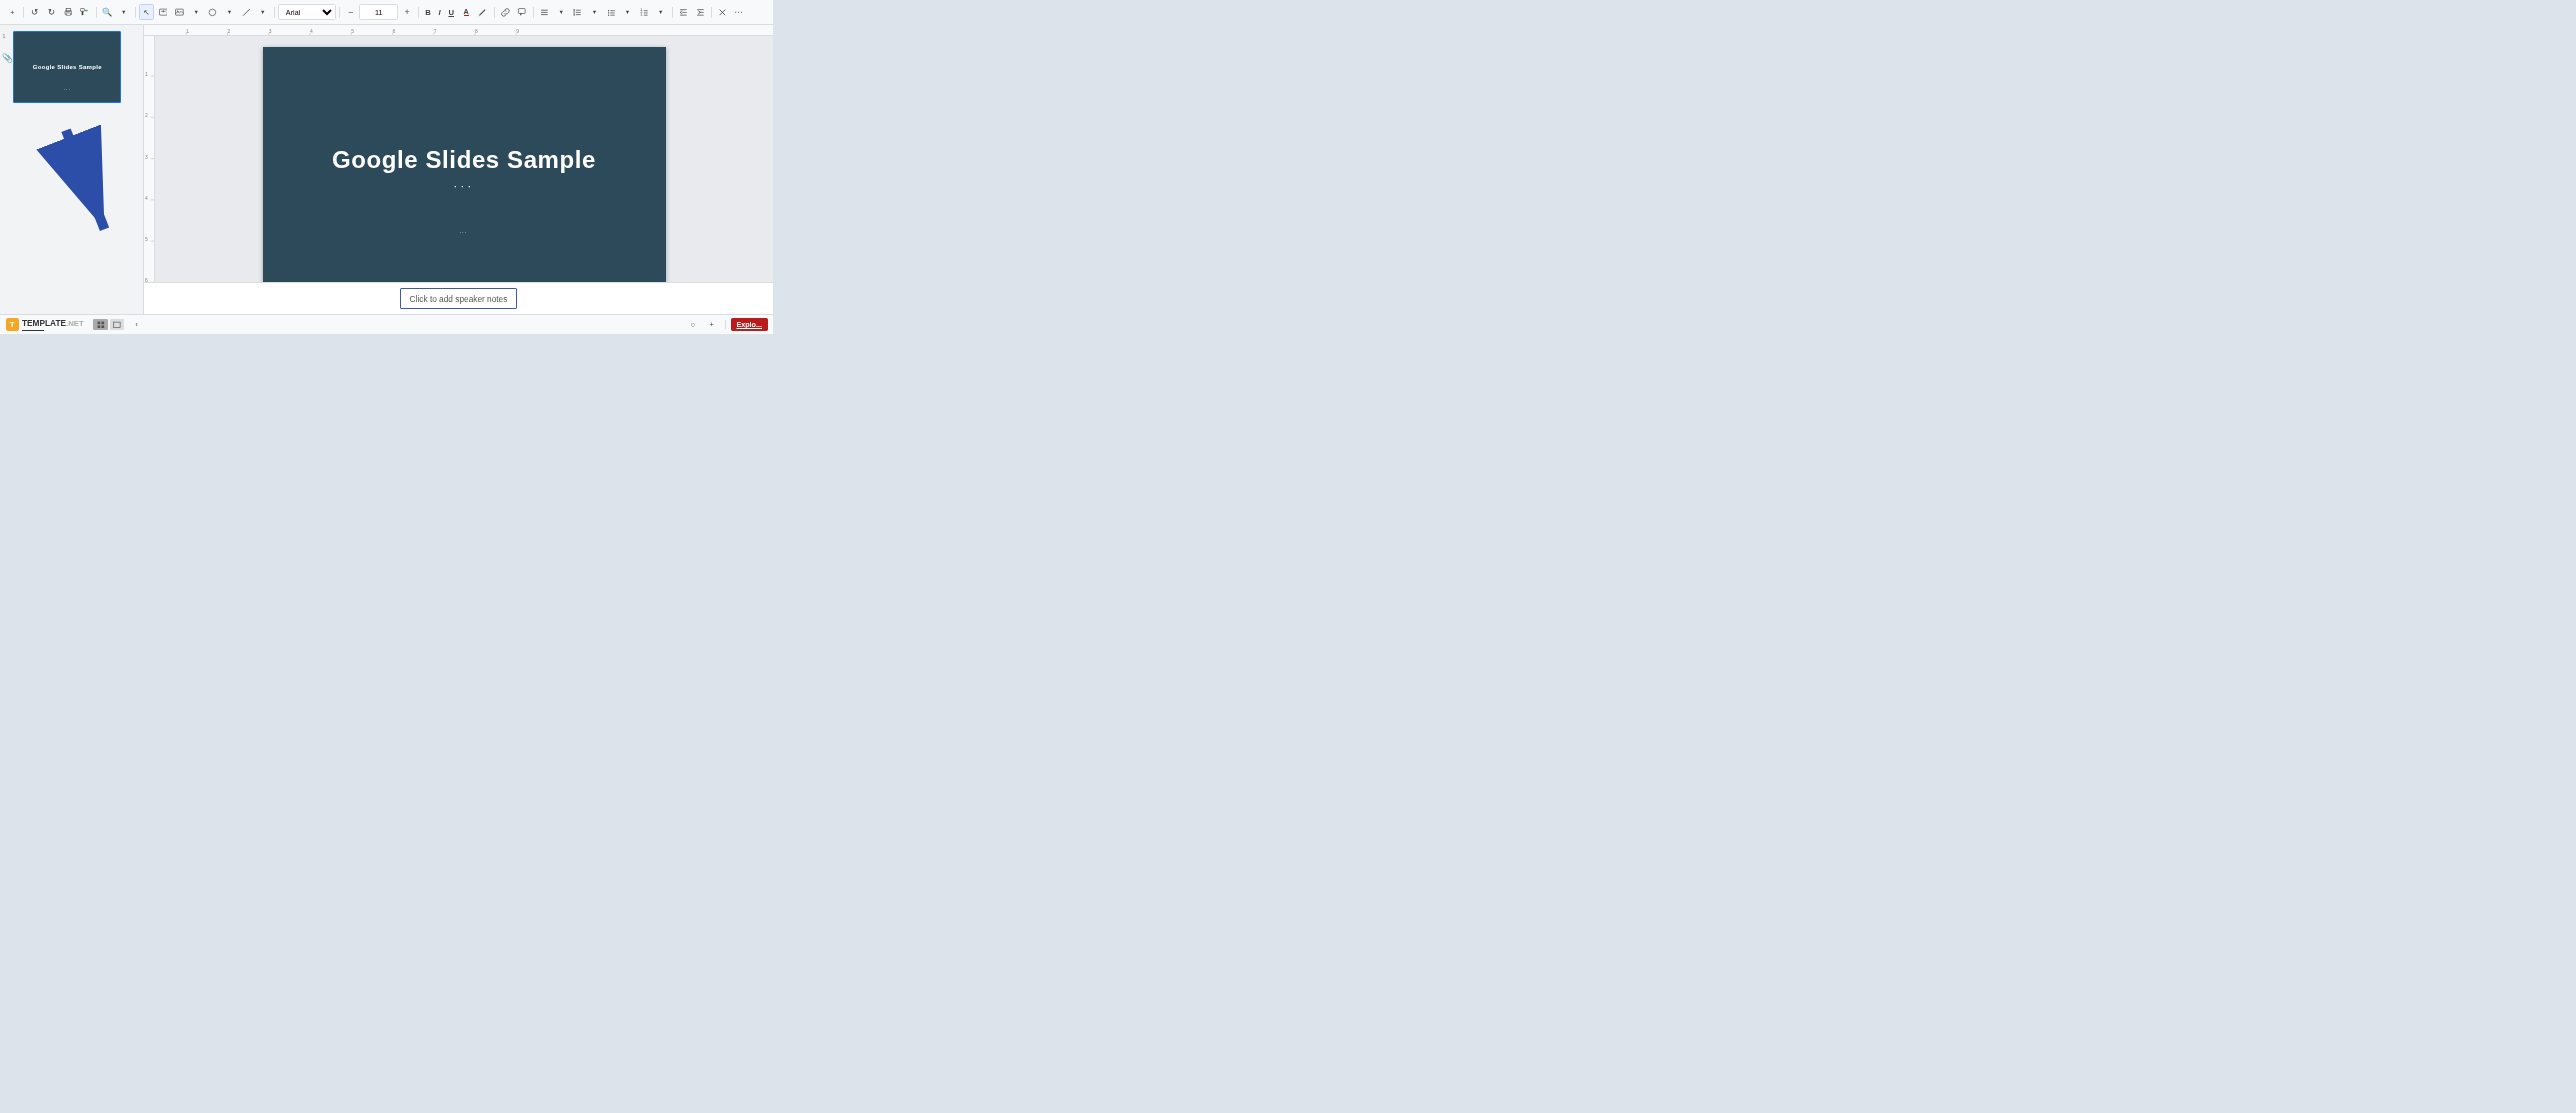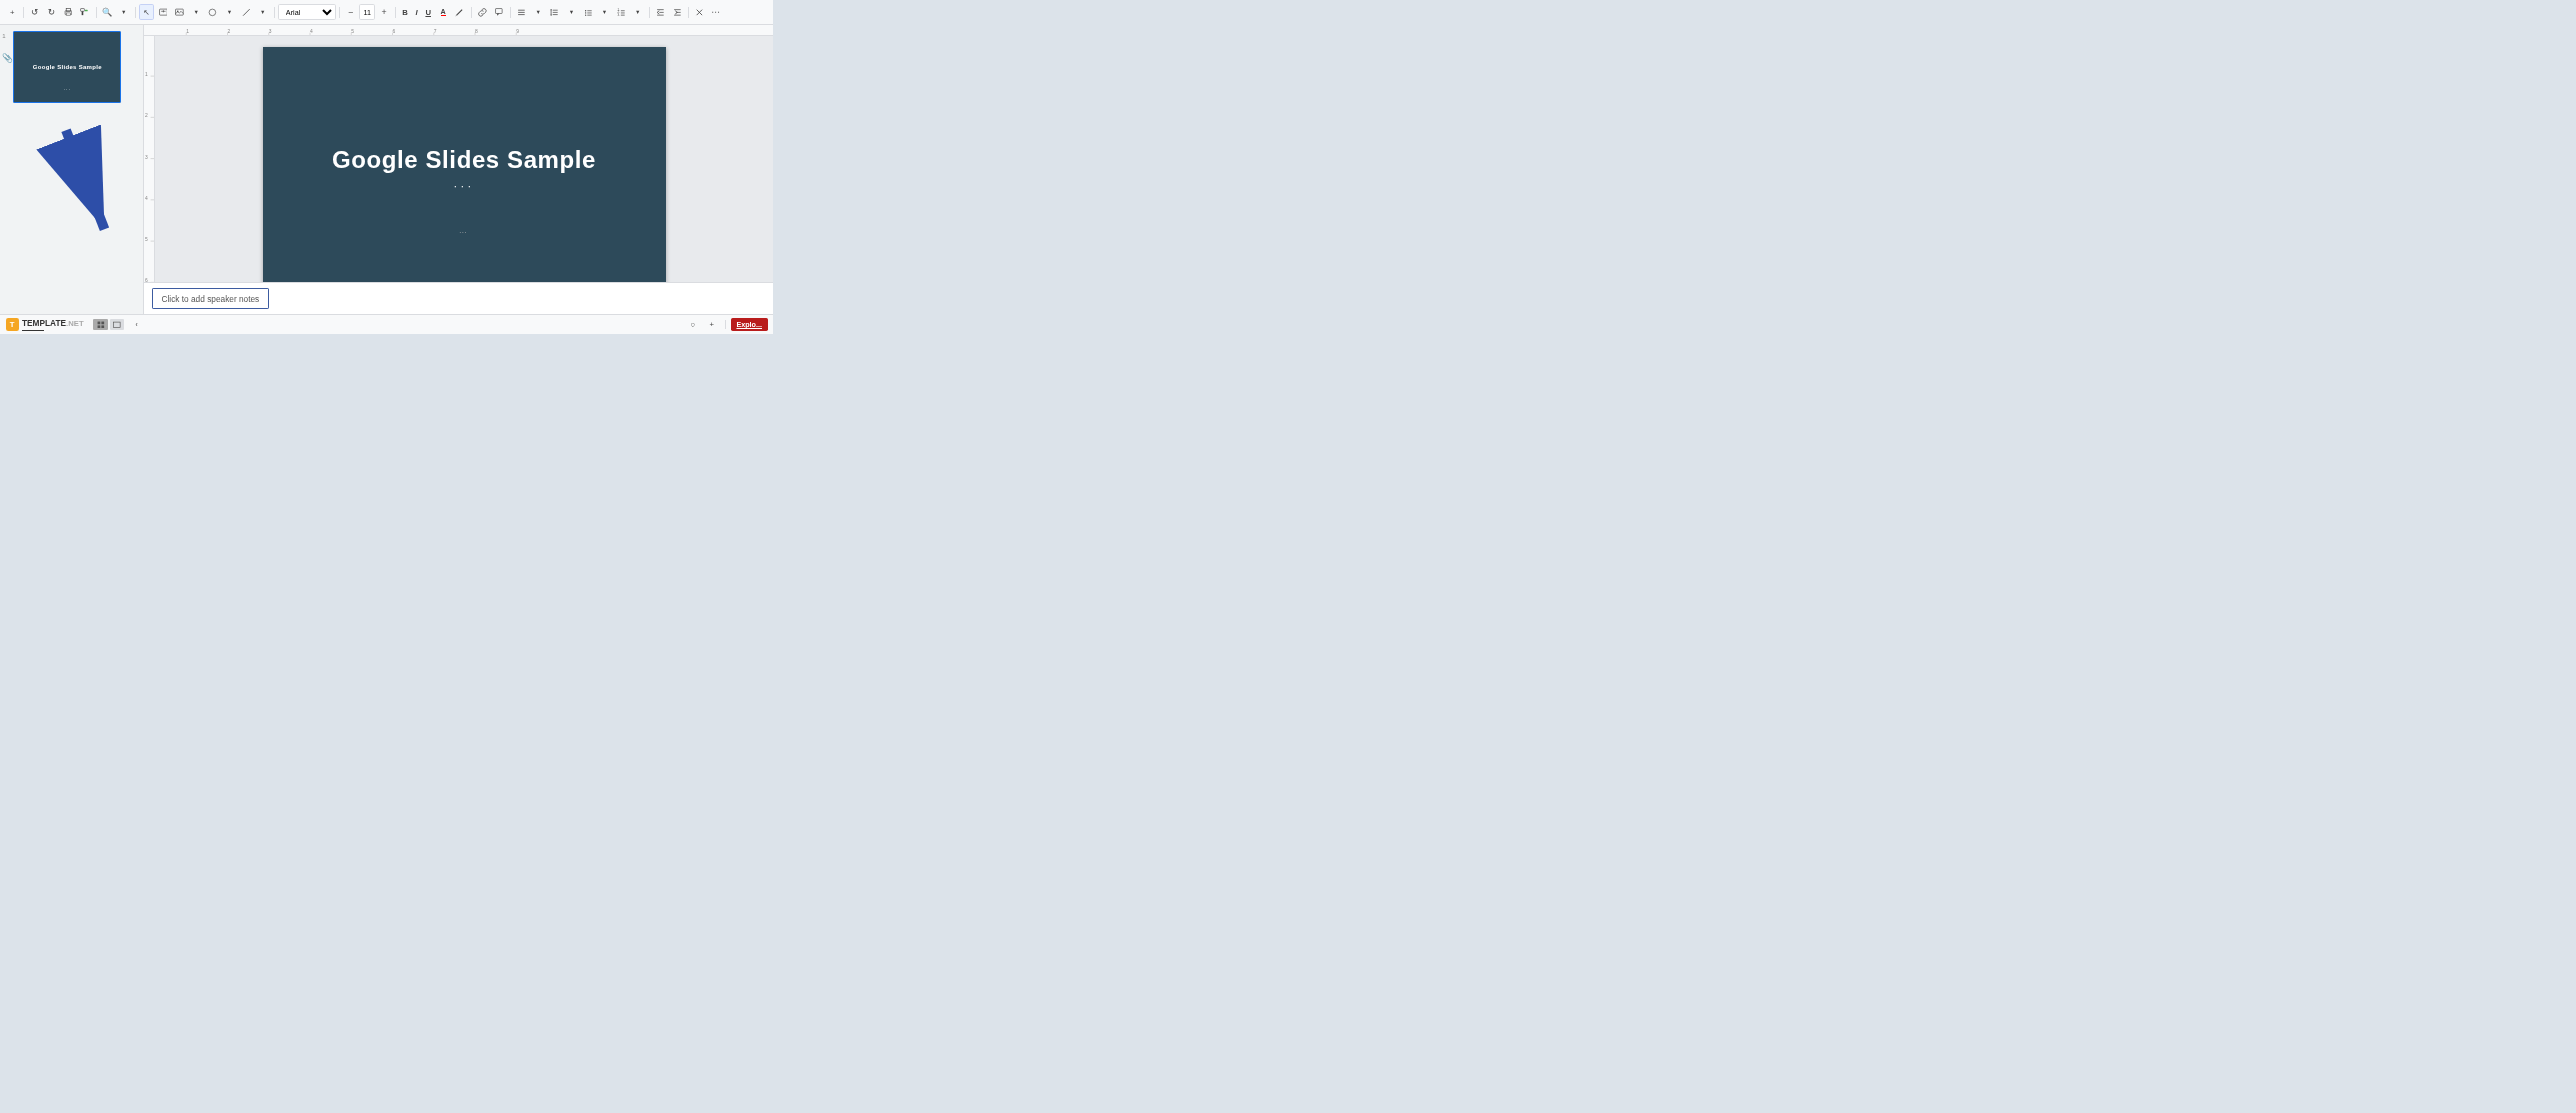--- a/index.html
+++ b/index.html
@@ -47,21 +47,21 @@
       height: 15.5px;
       border: 0.6px solid #dadce0;
       border-radius: 1.7px;
       padding: 0 3.3px;
       font-size: 7.2px;
       background: white;
       width: 58px;
       cursor: pointer;
     }
     .font-size-input {
-      width: 16px;
+      width: 39px;
       height: 15.5px;
       border: 0.6px solid #dadce0;
       border-radius: 1.7px;
       text-align: center;
       font-size: 7.2px;
     }
     .toolbar-text-btn {
       height: 15.5px;
       padding: 0 3.3px;
       border: none;
@@ -228,20 +228,21 @@
 
     
     .speaker-notes {
       height: 32px;
       background: white;
       border-top: 0.6px solid #dadce0;
       display: flex;
       align-items: center;
       padding: 0 7.7px;
       flex-shrink: 0;
+      justify-content: center;
     }
     .speaker-notes-box {
       border: 1.1px solid #3c5ba0;
       padding: 4.4px 8.8px;
       font-size: 8.3px;
       color: #555;
       cursor: text;
       border-radius: 1.1px;
     }
 

